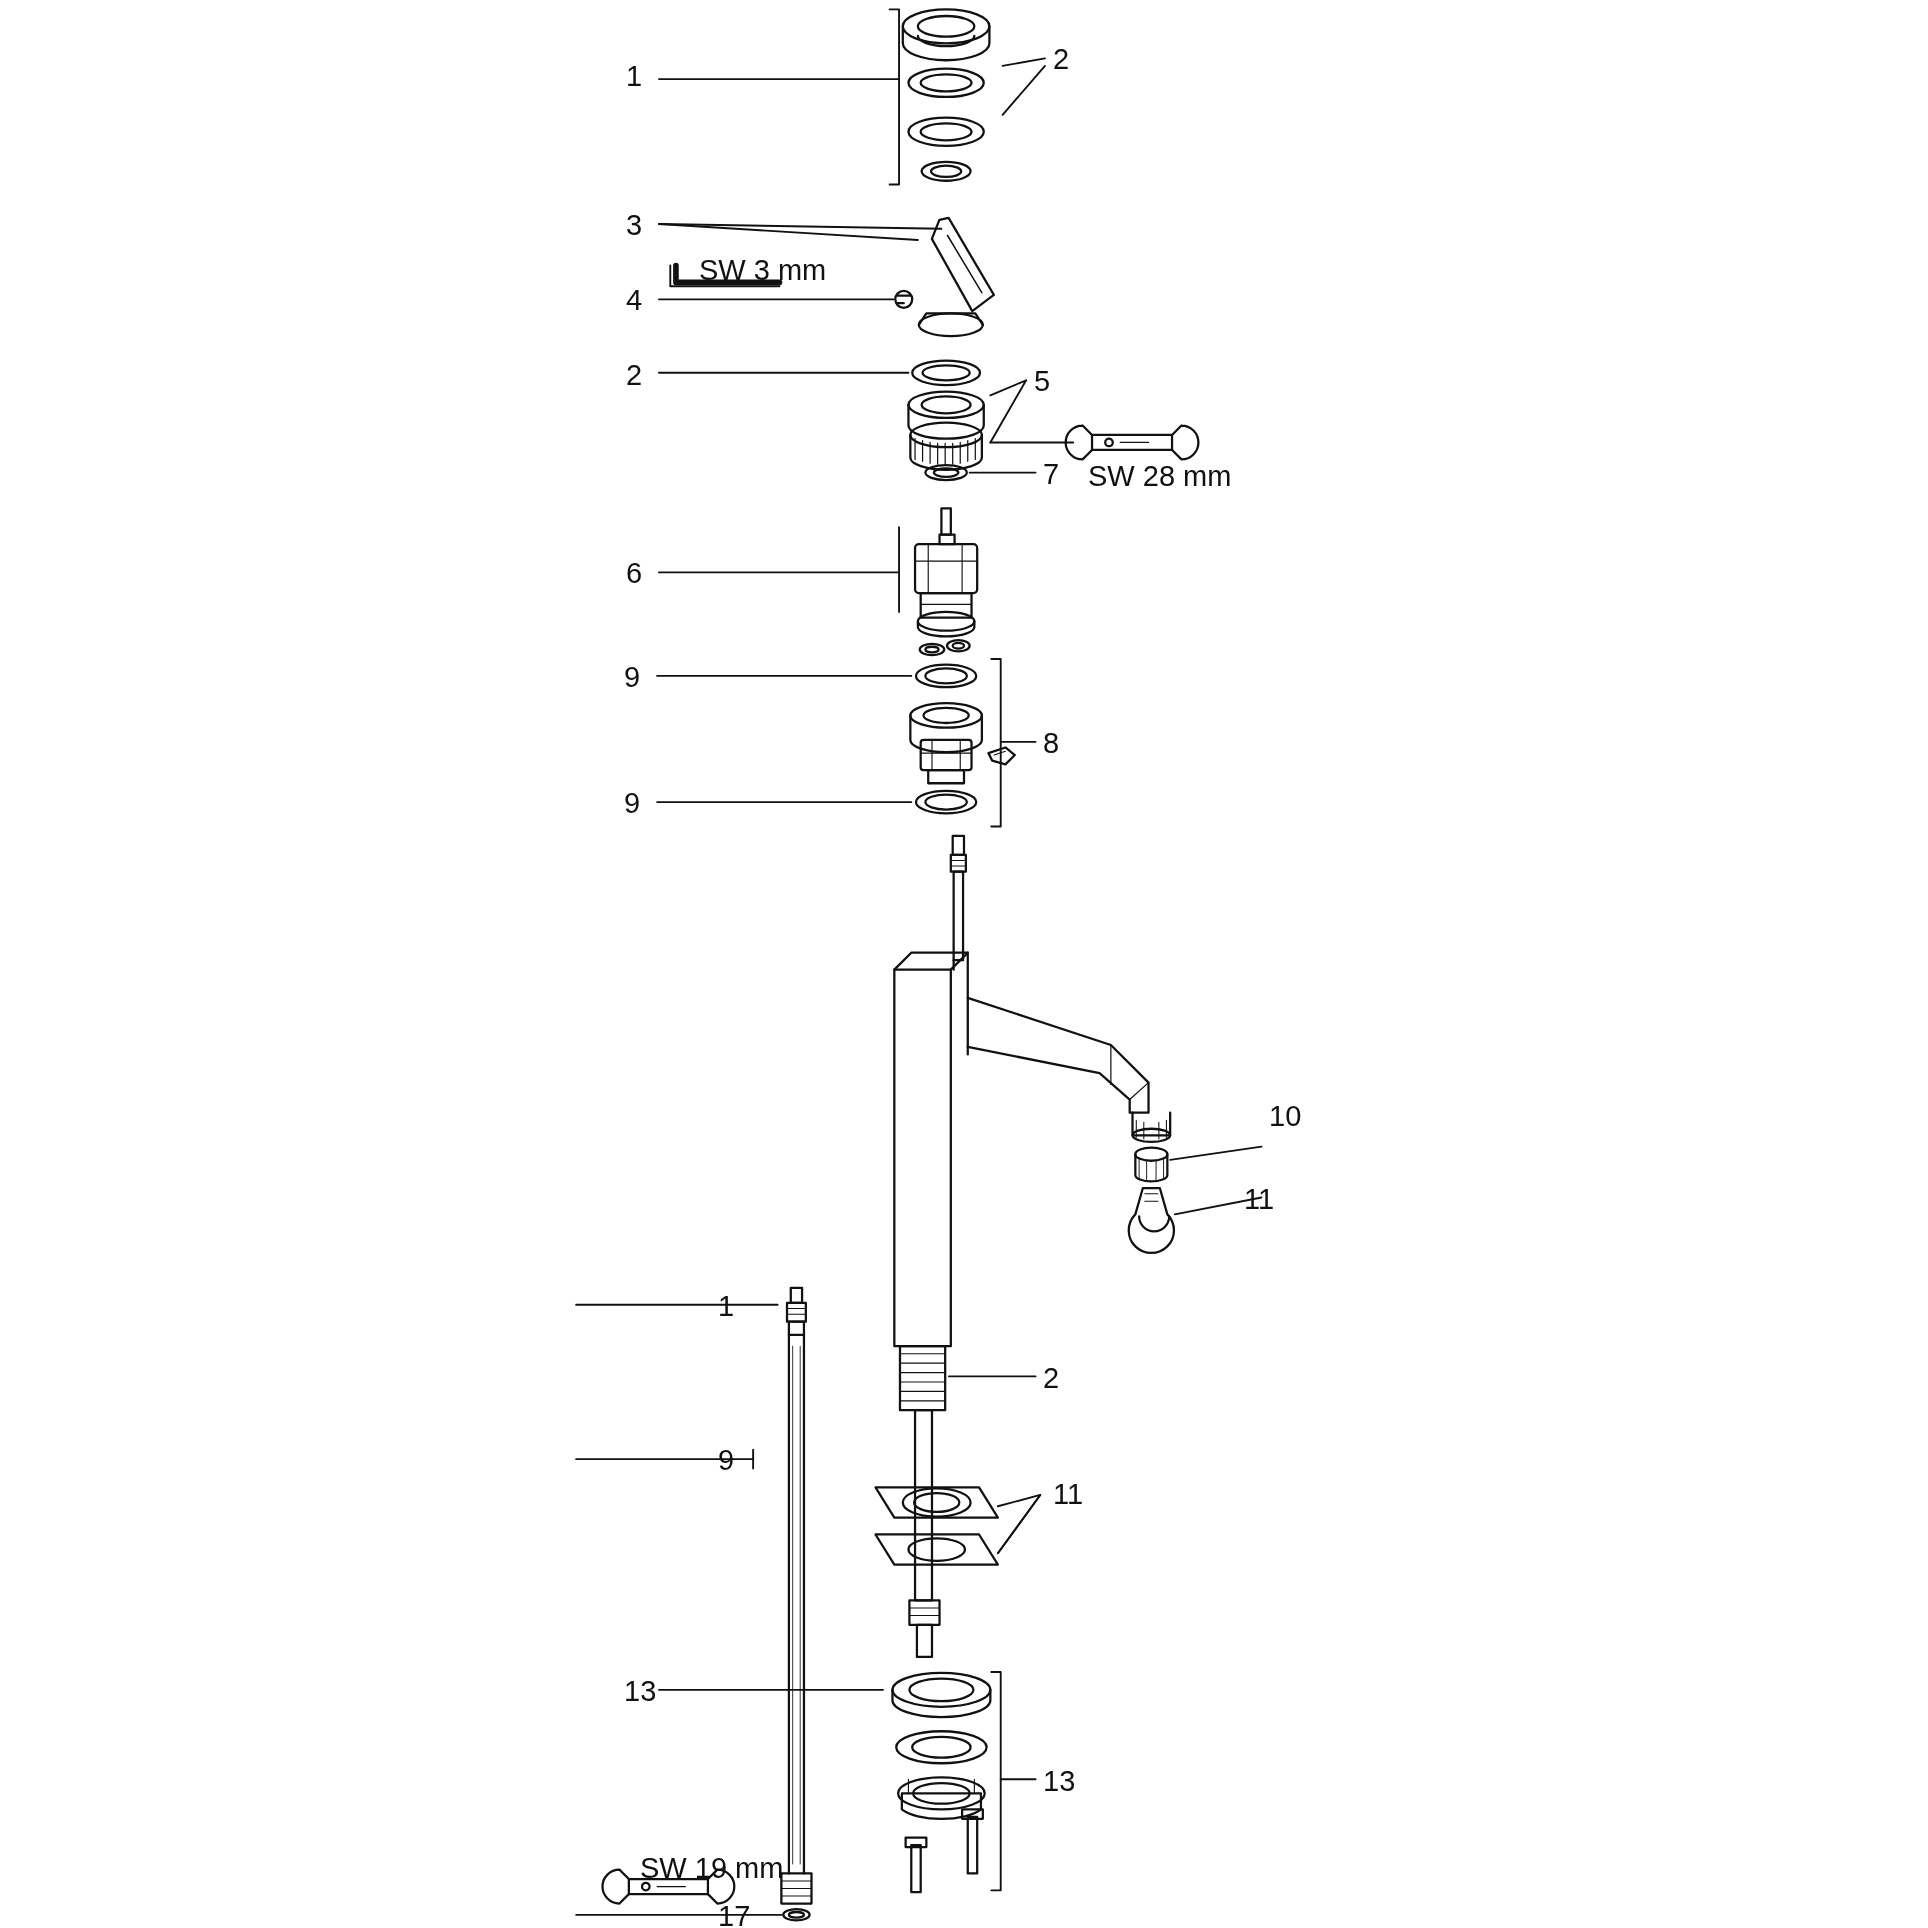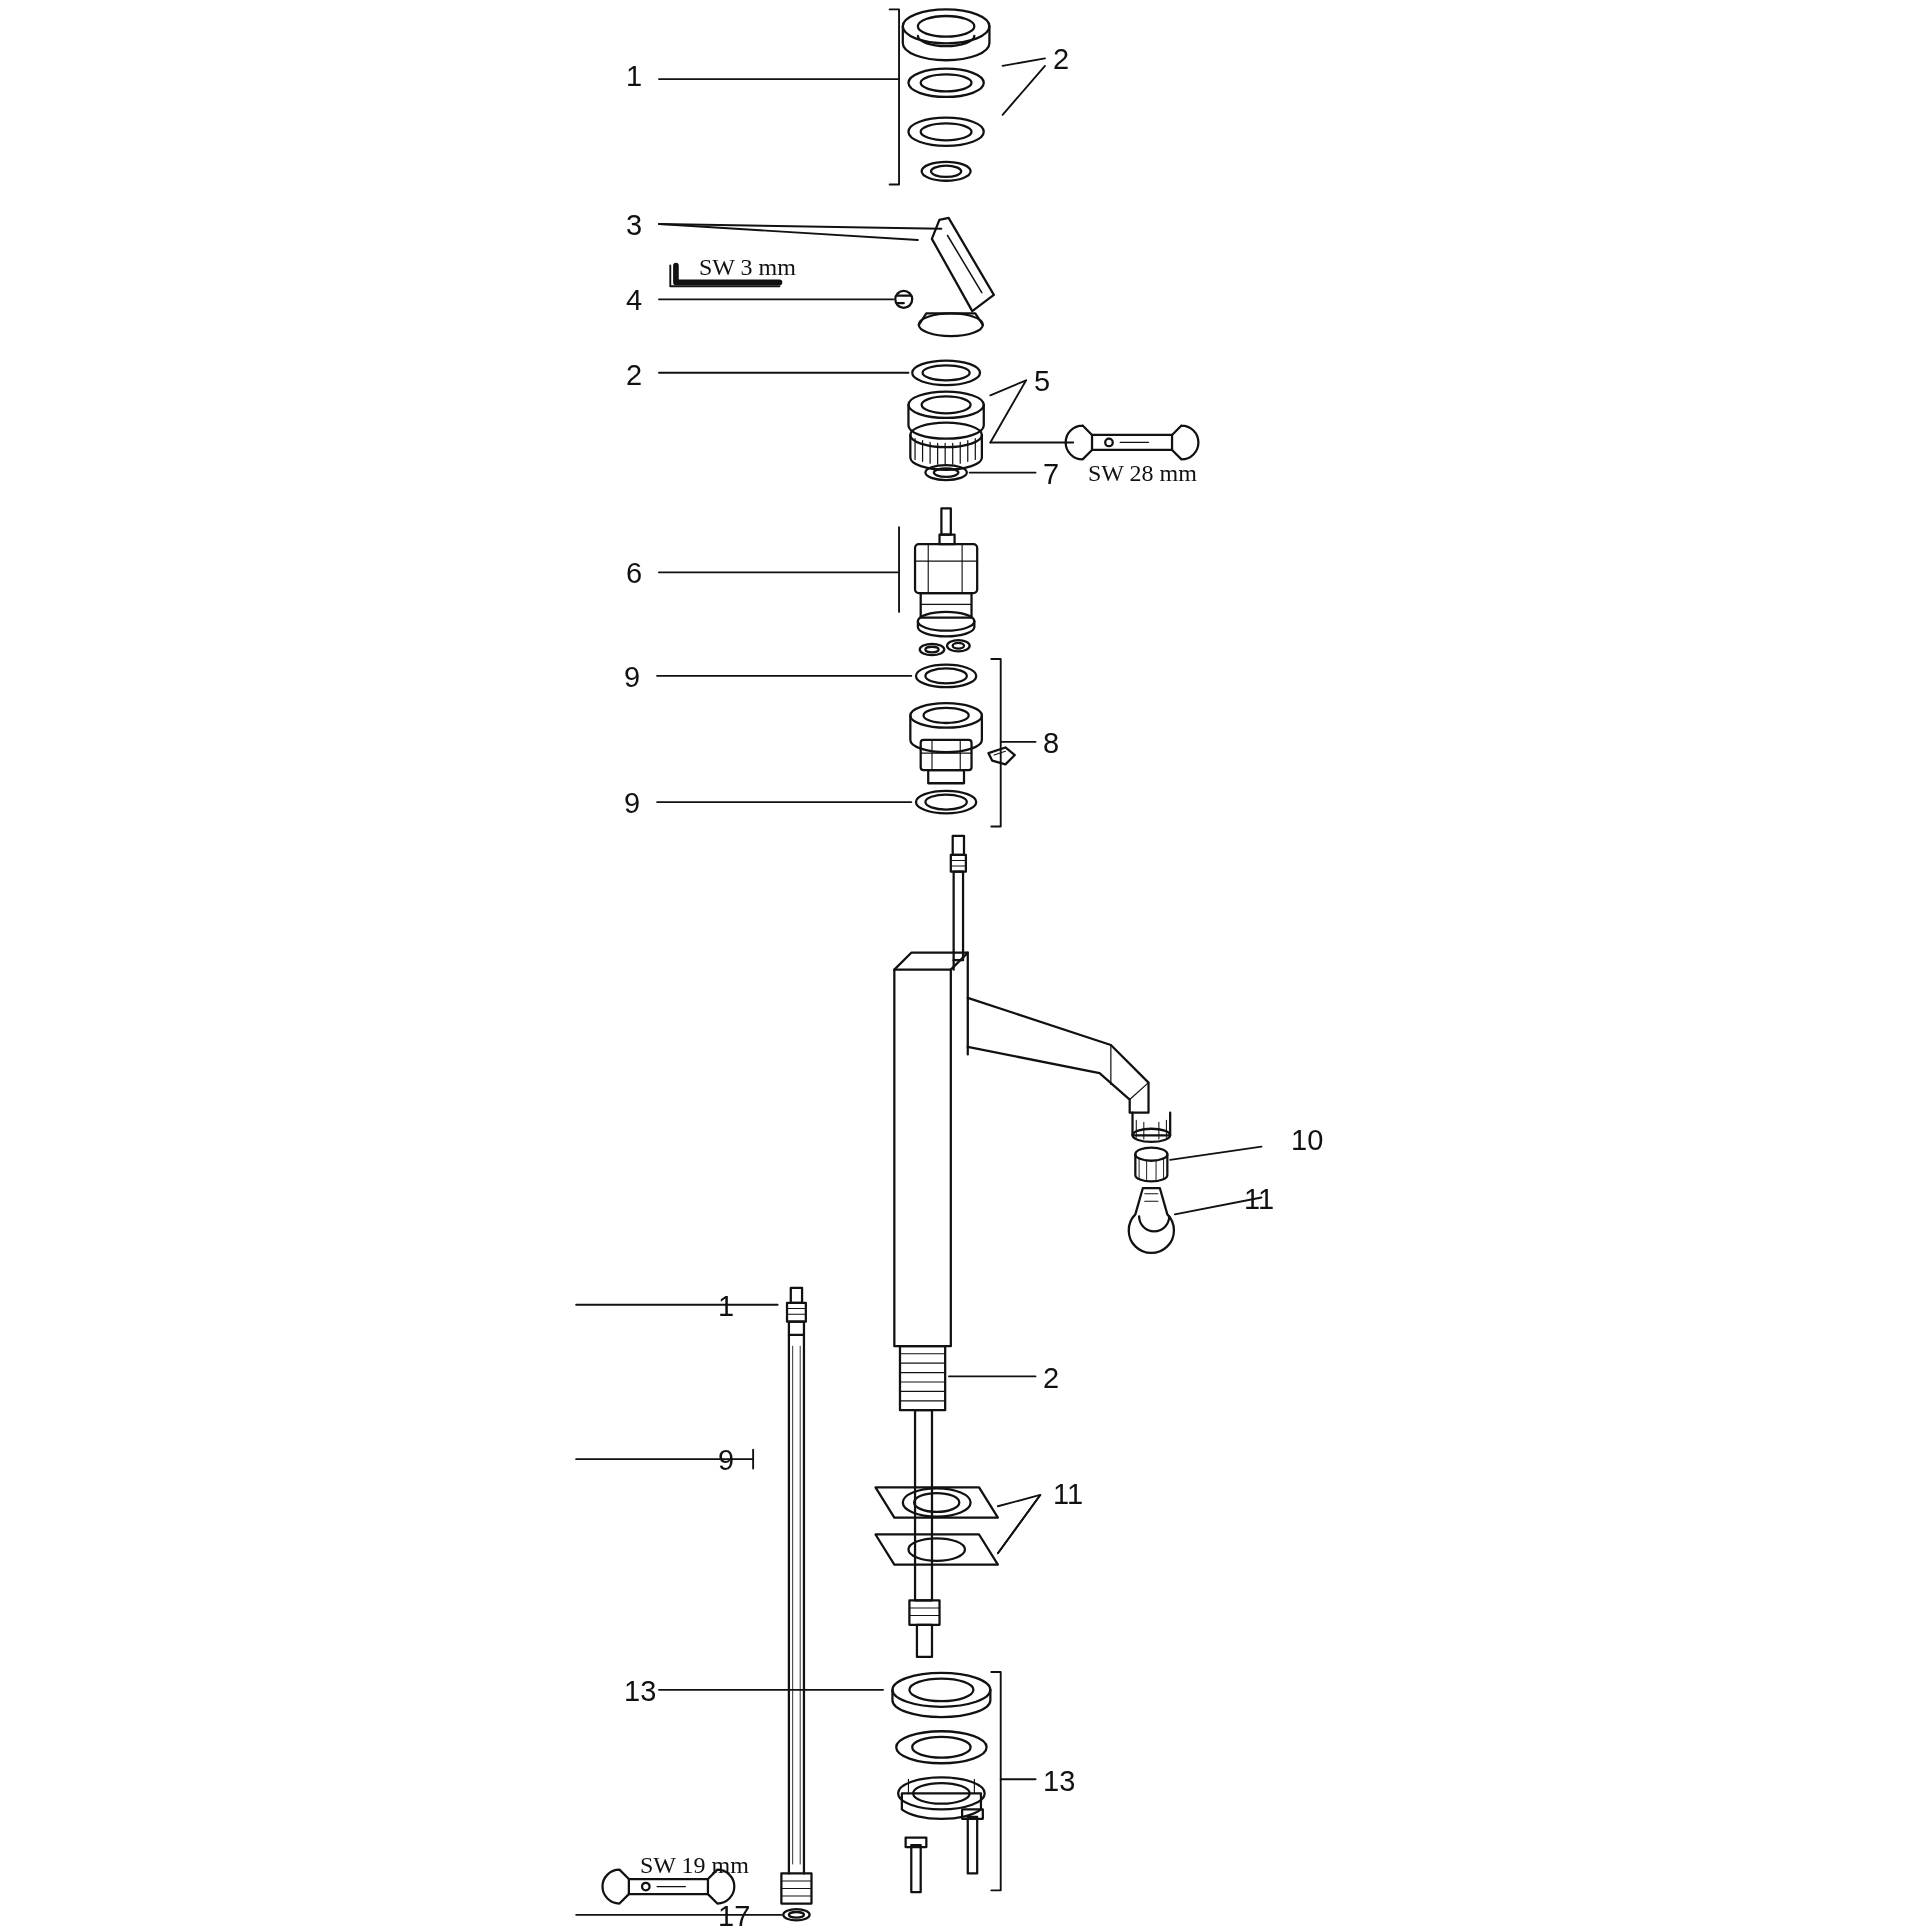--- a/index.html
+++ b/index.html
@@ -1,20 +1,20 @@
 <!DOCTYPE html>
 <html style="font-size:15px"><head>
 <meta charset="utf-8">
 <style>
   html,body{margin:0;padding:0;background:#ffffff;}
   body{width:1928px;height:1928px;font-family:"Liberation Sans",sans-serif;color:#1a1a1a;overflow:hidden;}
   #sheet{position:relative;width:1928px;height:1928px;background:#fff;}
   svg#art{position:absolute;left:0;top:0;width:1928px;height:1928px;}
   .lbl{position:absolute;font-size:28px;font-family:"Liberation Sans",sans-serif;color:#111;white-space:nowrap;}
-  .tool{position:absolute;font-size:24px;font-family:Liberation Serif, serif;color:#111;white-space:nowrap;}
+  .tool{position:absolute;font-size:29px;font-family:Liberation Sans, sans-serif;color:#111;white-space:nowrap;}
   .num{font-size:29px;}
 </style>
 </head>
 <body>
 
 <div id="sheet">
 
   <svg id="art" viewBox="0 0 2048 2048">
     <g fill="none" stroke="#111" stroke-width="2.4" stroke-linecap="round" stroke-linejoin="round">
 
@@ -245,21 +245,21 @@
   <div class="lbl num" style="left:1053px;top:43px;">2</div>
   <div class="lbl num" style="left:626px;top:209px;">3</div>
   <div class="lbl num" style="left:626px;top:284px;">4</div>
   <div class="lbl num" style="left:626px;top:359px;">2</div>
   <div class="lbl num" style="left:1034px;top:365px;">5</div>
   <div class="lbl num" style="left:1043px;top:458px;">7</div>
   <div class="lbl num" style="left:626px;top:557px;">6</div>
   <div class="lbl num" style="left:624px;top:661px;">9</div>
   <div class="lbl num" style="left:1043px;top:727px;">8</div>
   <div class="lbl num" style="left:624px;top:787px;">9</div>
-  <div class="lbl num" style="left:1269px;top:1124px;margin-left:22px;">10</div>
+  <div class="lbl num" style="left:1269px;top:1100px;">10</div>
   <div class="lbl num" style="left:1244px;top:1183px;">11</div>
   <div class="lbl num" style="left:718px;top:1290px;">1</div>
   <div class="lbl num" style="left:1043px;top:1362px;">2</div>
   <div class="lbl num" style="left:718px;top:1444px;">9</div>
   <div class="lbl num" style="left:1053px;top:1478px;">11</div>
   <div class="lbl num" style="left:624px;top:1675px;">13</div>
   <div class="lbl num" style="left:1043px;top:1765px;">13</div>
   <div class="lbl num" style="left:718px;top:1900px;">17</div>
 
   <div class="tool" style="left:699px;top:254px;">SW 3 mm</div>

